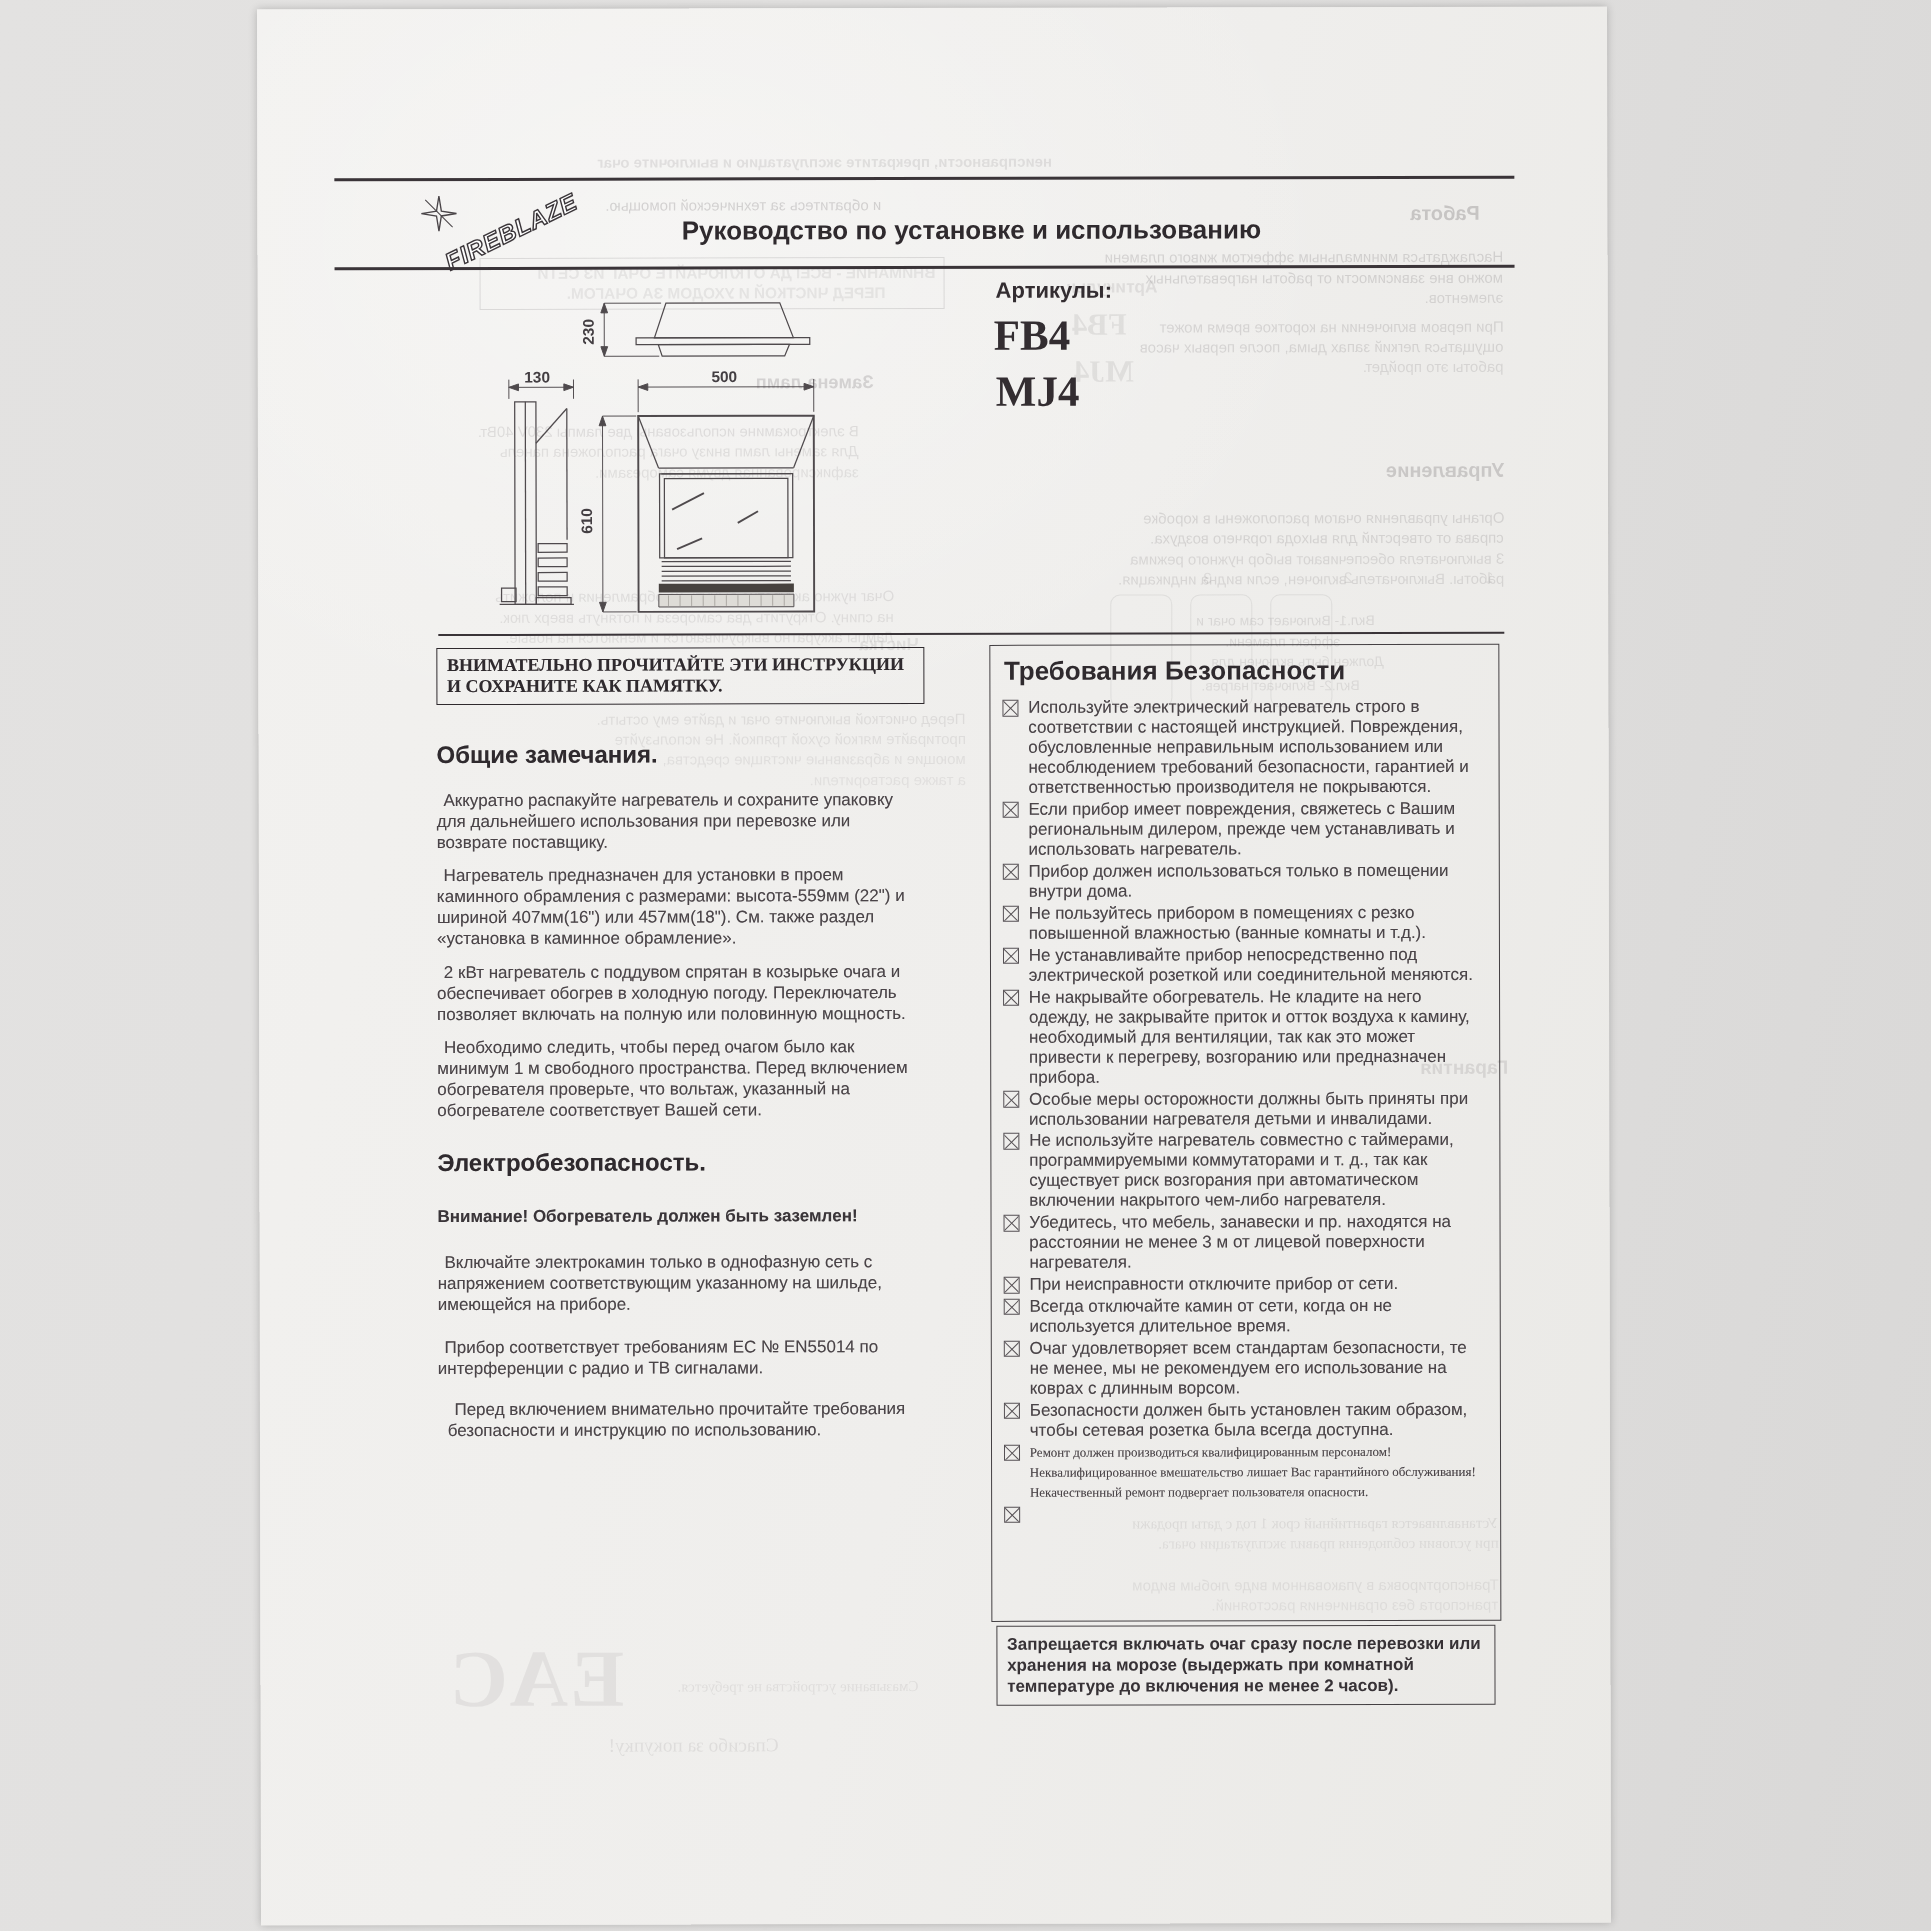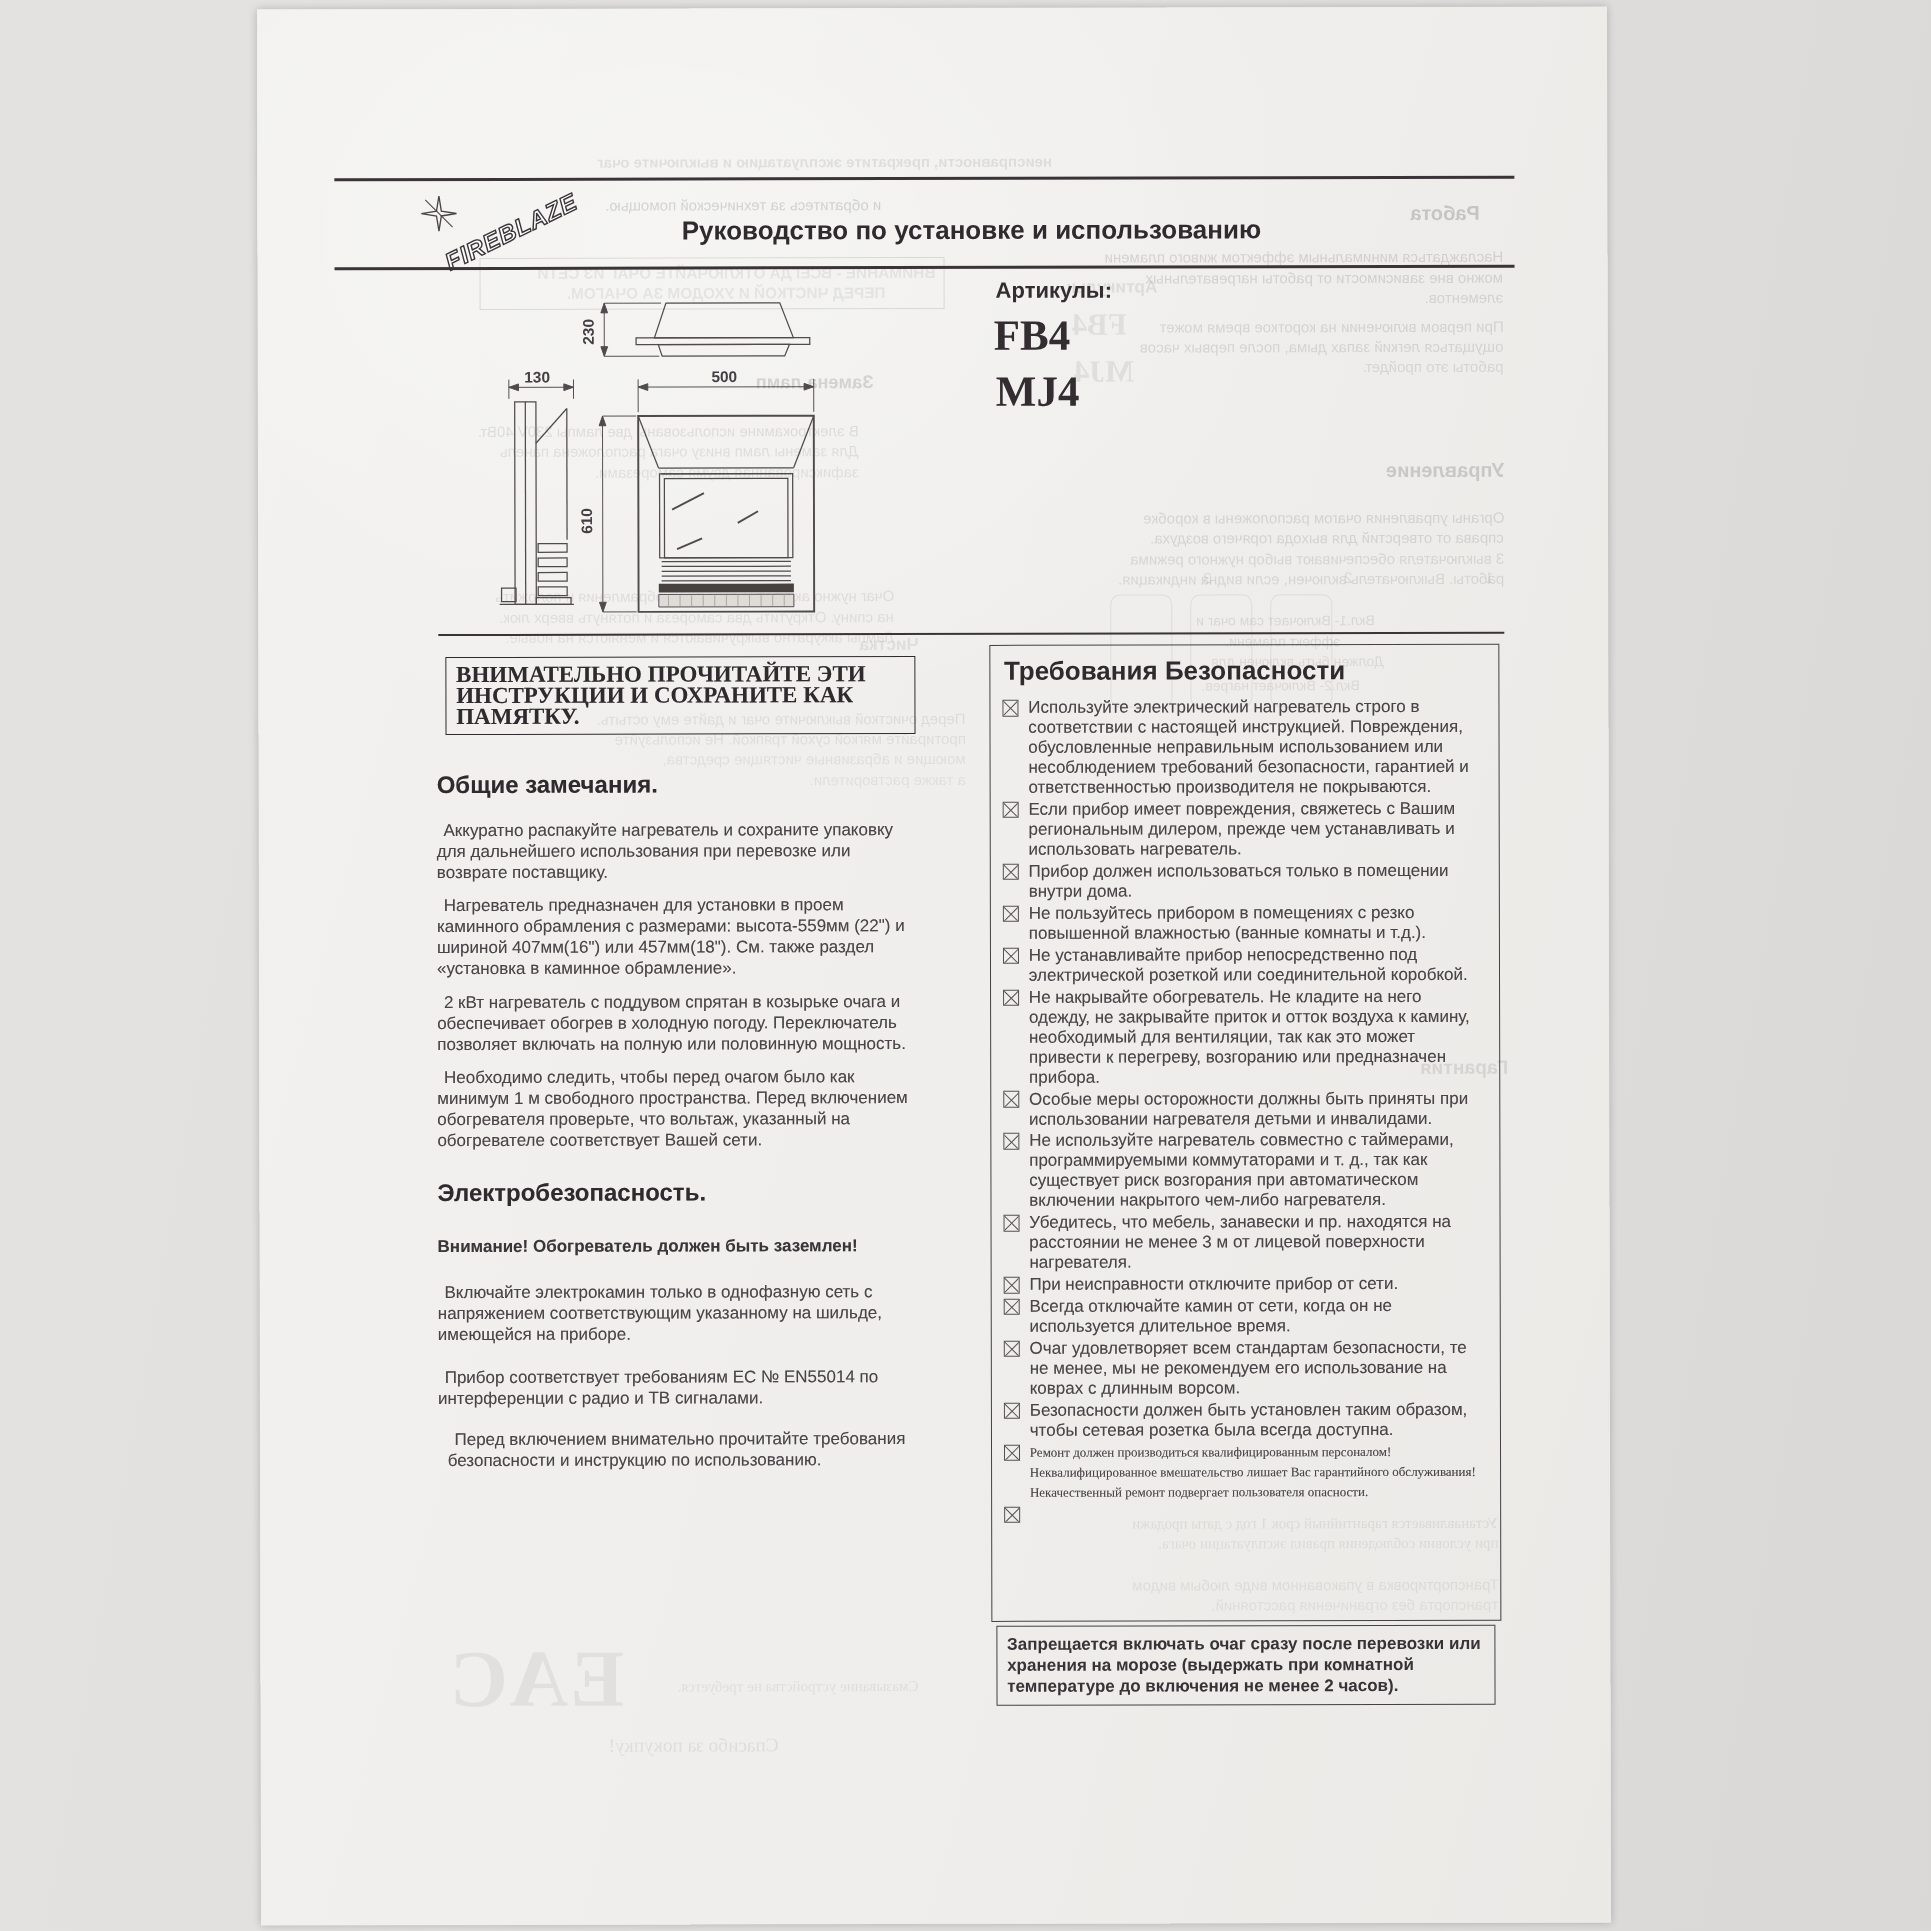--- a/index.html
+++ b/index.html
@@ -37,22 +37,22 @@
   .art-mj4{left:738px;top:359px;}
 
   
   .leftcol{
     position:absolute;left:178px;top:639px;width:488px;
     font-size:17px;line-height:21px;color:#4a4448;
     text-shadow:0 0 0.5px rgba(74,68,72,.35);
   }
   .leftcol p{margin:0 0 12.6px 0;text-indent:6.8px;}
   .bigbox{
-    border:1.9px solid #2f2a2e;padding:5.8px 9.7px 6.8px 9.7px;margin:9px;
-    font-family:"Liberation Serif",serif;font-weight:bold;font-size:23px;line-height:21px;color:#2f2a2e;
+    border:1.9px solid #2f2a2e;padding:5.8px 9.7px 6.8px 9.7px;margin:0;
+    font-family:"Liberation Serif",serif;font-weight:bold;font-size:18px;line-height:21px;color:#2f2a2e;
   }
   .h-sec{font-size:24px;font-weight:bold;color:#2f2a2e;margin:39px 0 25px 0;}
   .h-sec2{font-size:24px;font-weight:bold;color:#2f2a2e;margin:31px 0 0 0;}
   .notebox{
     border:1.9px solid #3a3438;padding:5.8px 8.7px;margin-top:13.5px;
     font-weight:bold;font-size:17px;line-height:21px;color:#37323600;color:#373236;
   }
   .warnline{font-weight:bold;margin:33px 0 25px 0;color:#3a3539;}
 
   
@@ -276,21 +276,21 @@
     <div class="sitem">
         <span class="cbx"></span>
         <span class="txt">Прибор должен использоваться только в помещении внутри дома.</span>
       </div>
     <div class="sitem">
         <span class="cbx"></span>
         <span class="txt">Не пользуйтесь прибором в помещениях с резко повышенной влажностью (ванные комнаты и т.д.).</span>
       </div>
     <div class="sitem">
         <span class="cbx"></span>
-        <span class="txt">Не устанавливайте прибор непосредственно под электрической розеткой или соединительной коробкой.</span>
+        <span class="txt">Не устанавливайте прибор непосредственно под электрической розеткой или соединительной меняются.</span>
       </div>
     <div class="sitem">
         <span class="cbx"></span>
         <span class="txt">Не накрывайте обогреватель. Не кладите на него одежду, не закрывайте приток и отток воздуха к камину, необходимый для вентиляции, так как это может привести к перегреву, возгоранию или предназначен прибора.</span>
       </div>
     <div class="sitem">
         <span class="cbx"></span>
         <span class="txt">Особые меры осторожности должны быть приняты при использовании нагревателя детьми и инвалидами.</span>
       </div>
     <div class="sitem">

